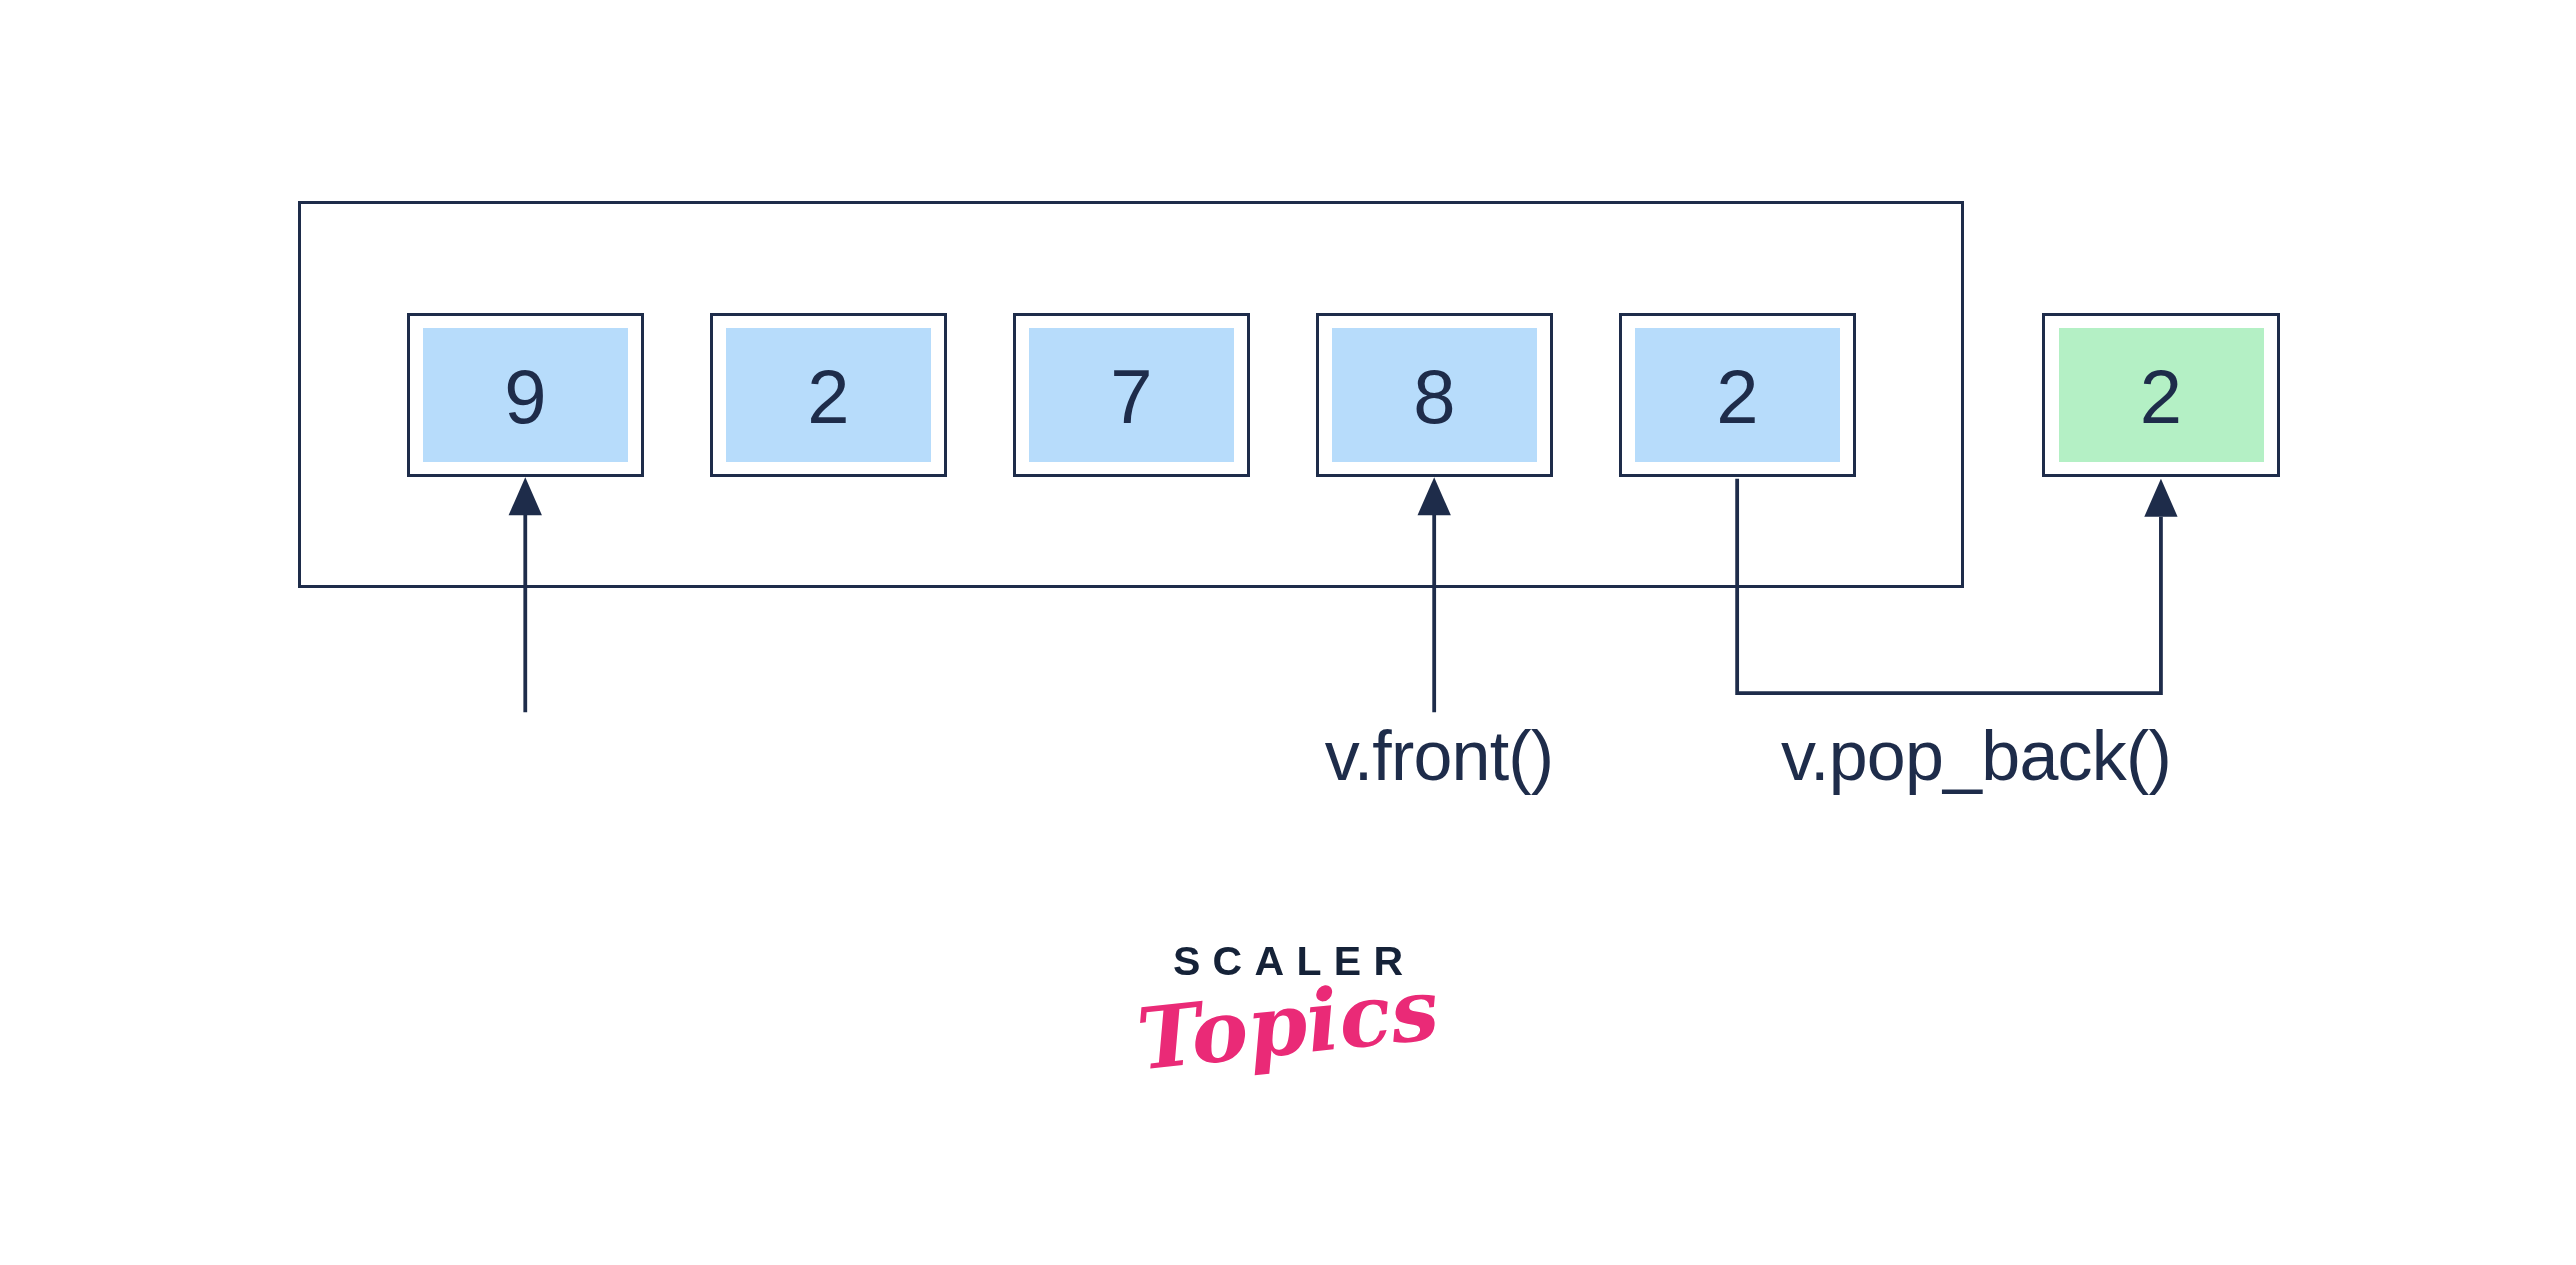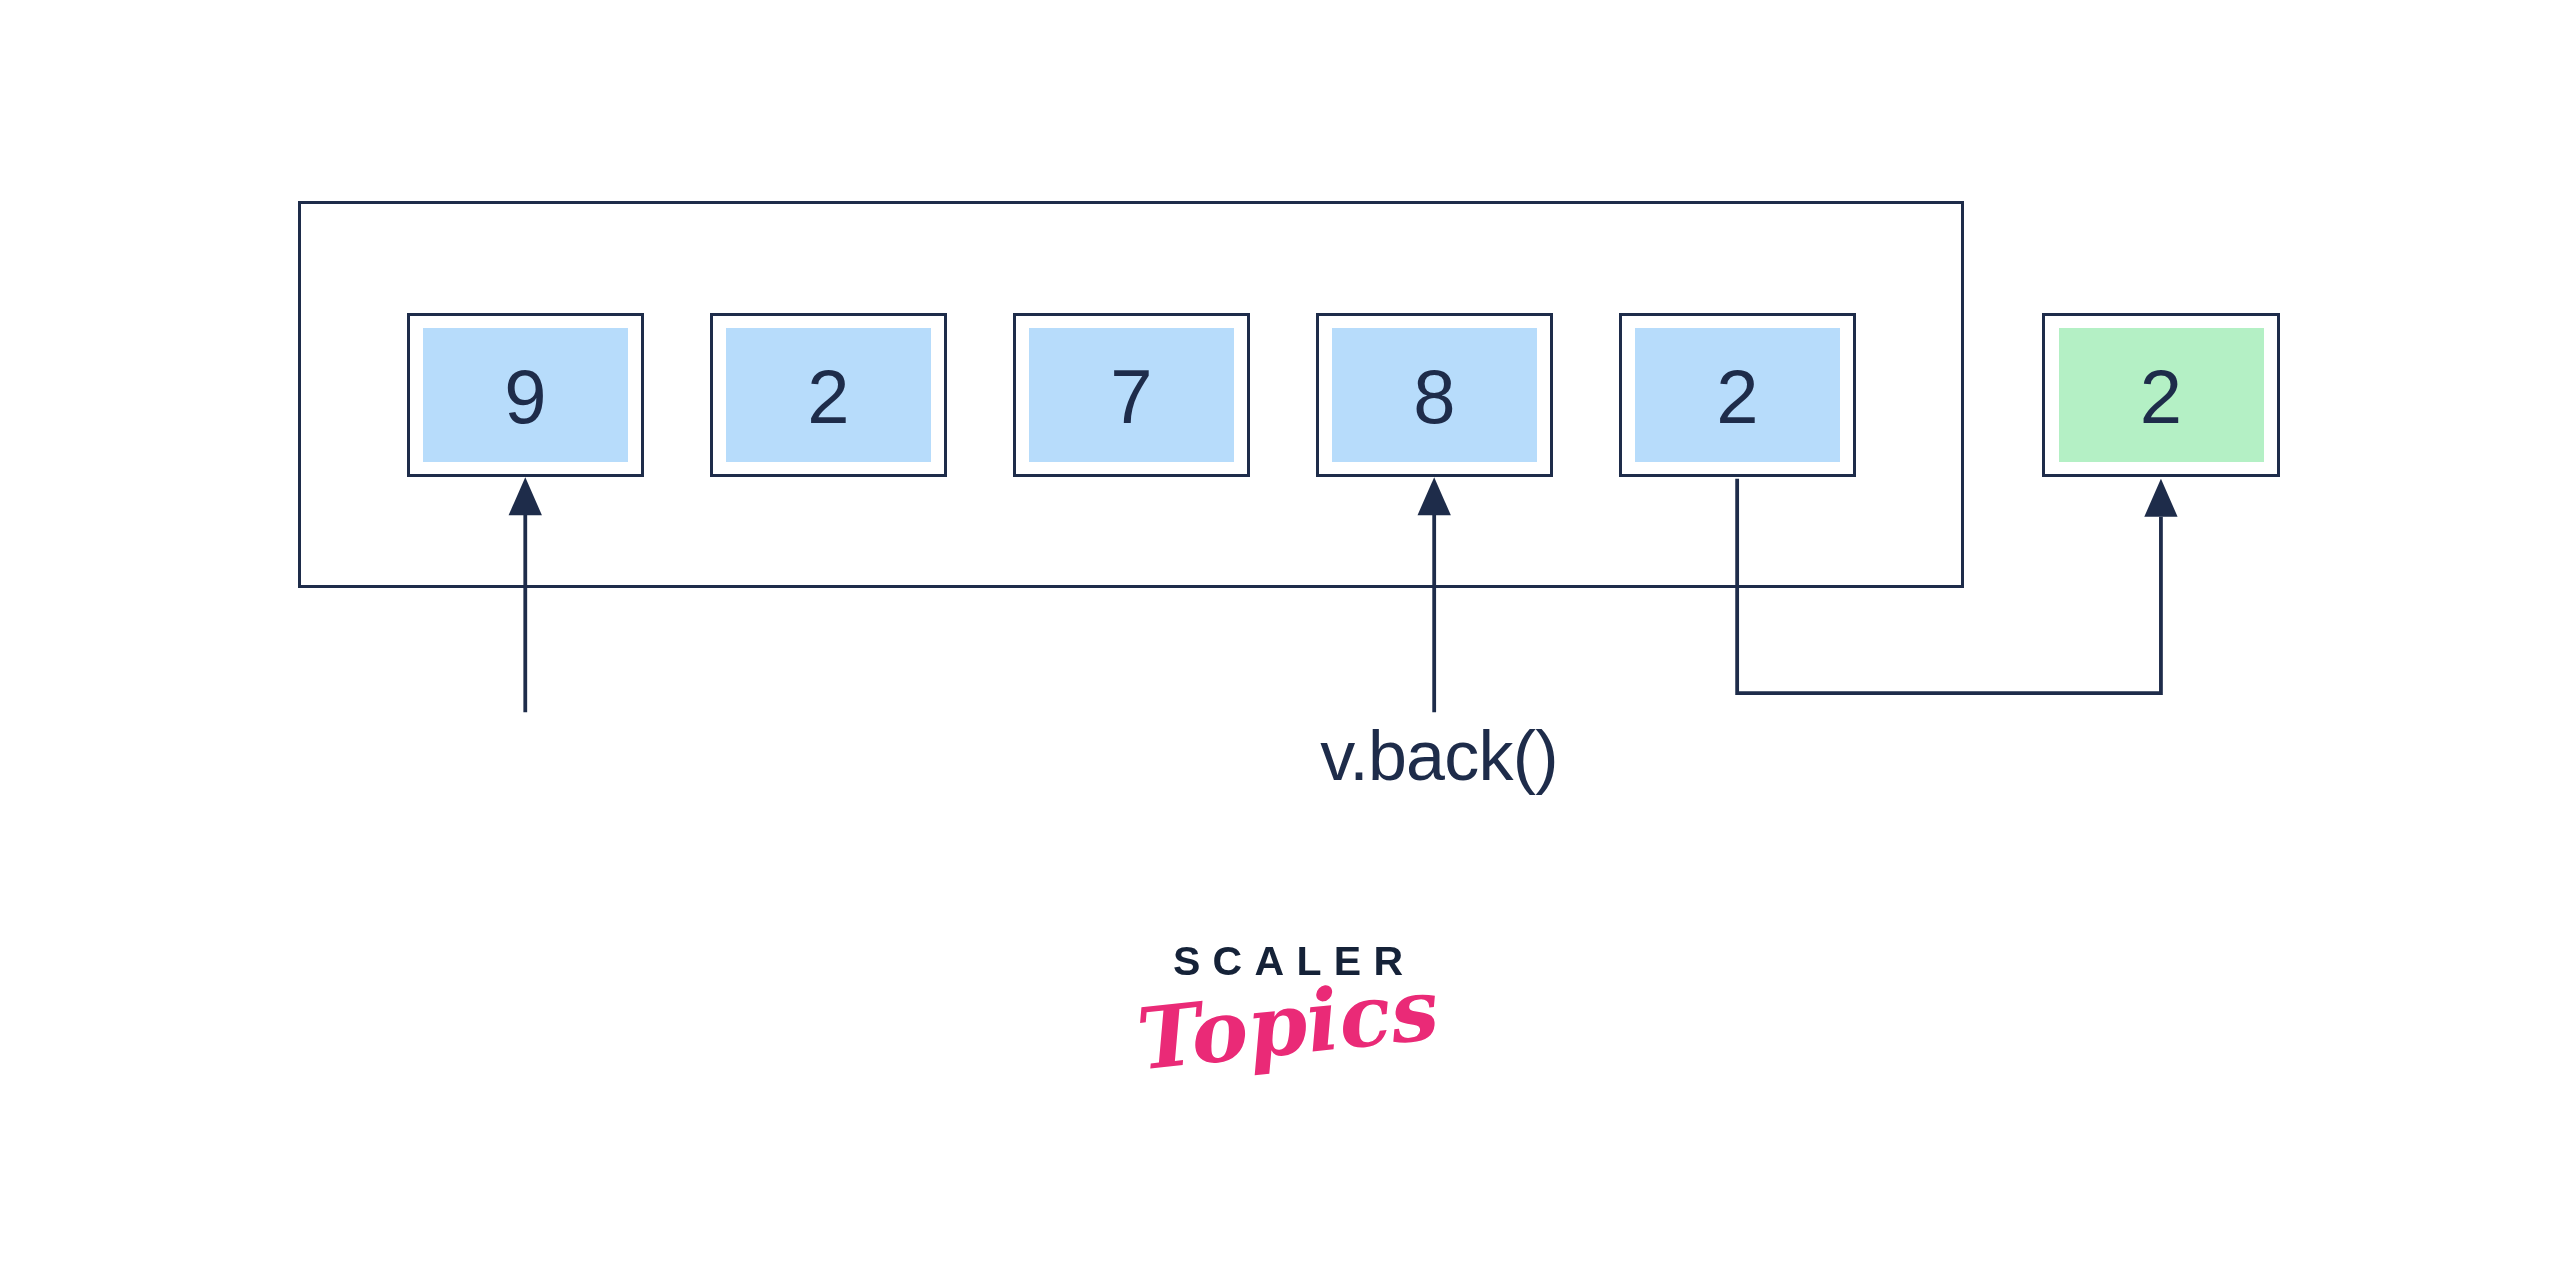--- a/index.html
+++ b/index.html
@@ -150,21 +150,22 @@
     <g>
       <path d="M 1893.5 940 L 1893.5 676"></path>
       <polygon points="1893.5,630 1871.5,680 1915.5,680"></polygon>
     </g>
     <g>
       <path d="M 2293.5 632 L 2293.5 915 L 2853 915 L 2853 682"></path>
       <polygon points="2853,632 2831,682 2875,682"></polygon>
     </g>
   </svg>
 
-  <div class="fn-label back">v.back()</div>
+  <div class="fn-label back">v.front()</div>
+  <div class="fn-label popback">v.pop_back()</div>
 
   <div class="logo">
     <div class="logo-scaler">SCALER</div>
     <div class="logo-topics">Topics</div>
   </div>
 
 </div>
 
 
 </body></html>

